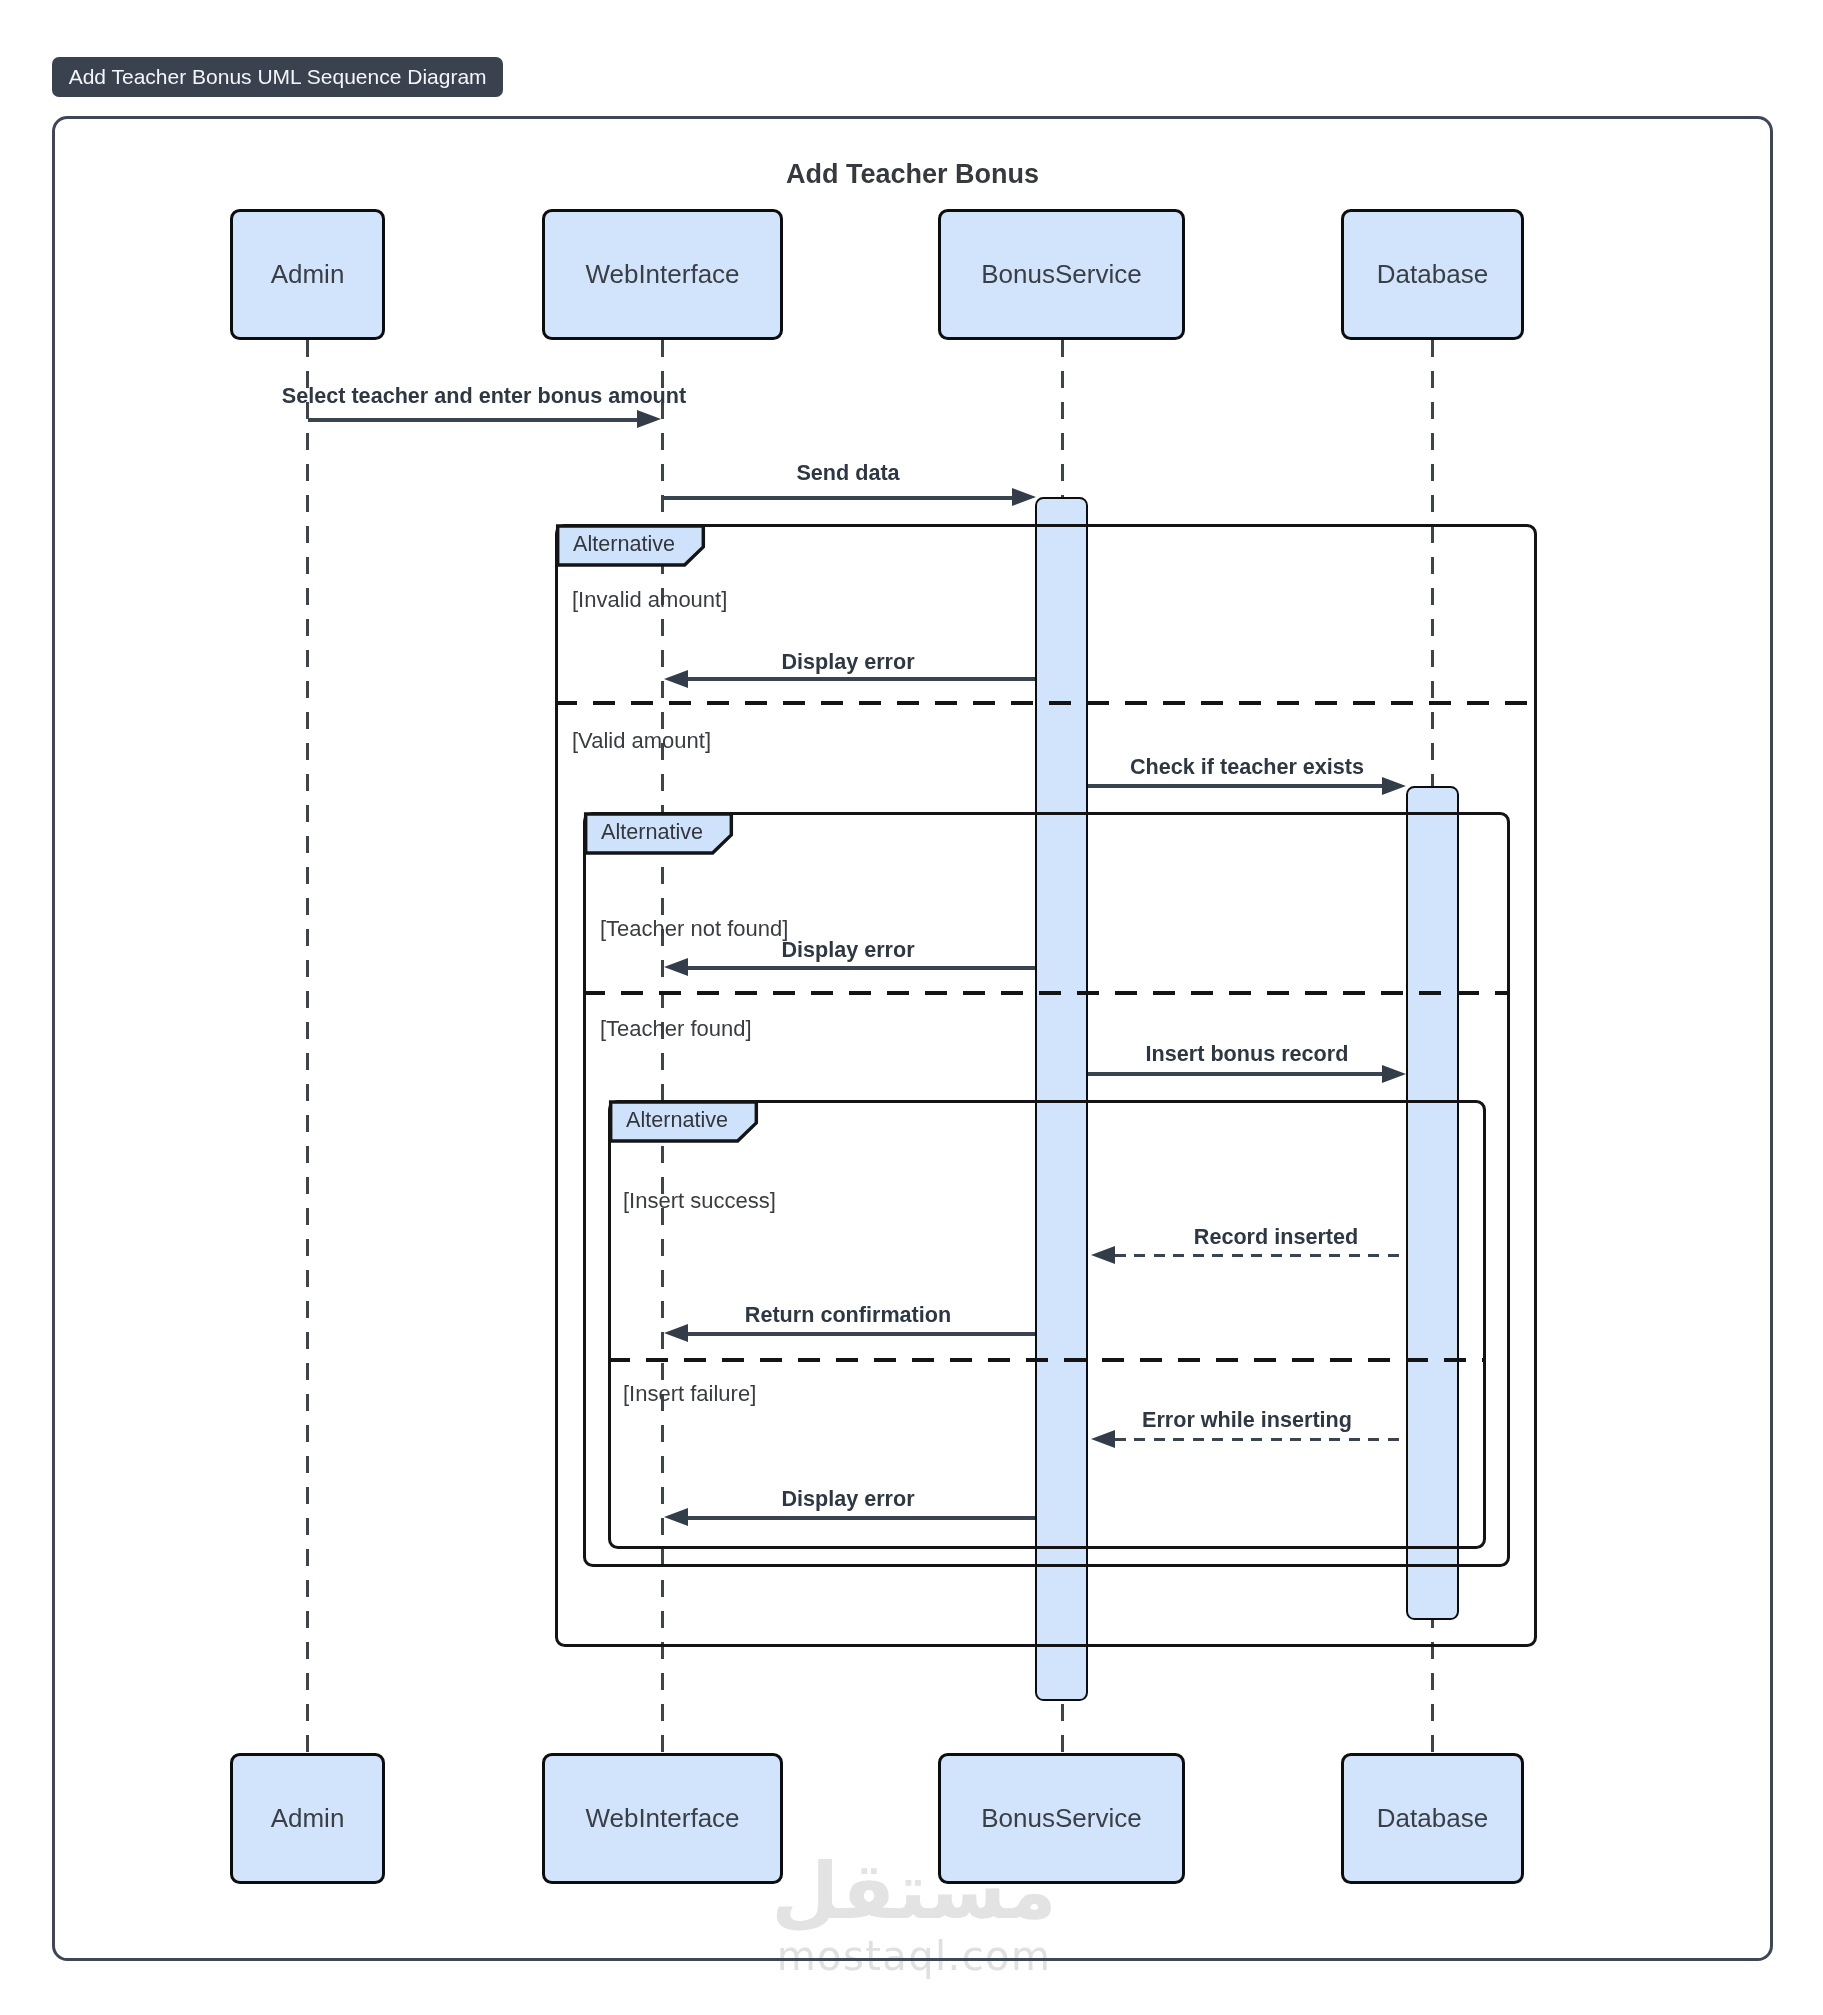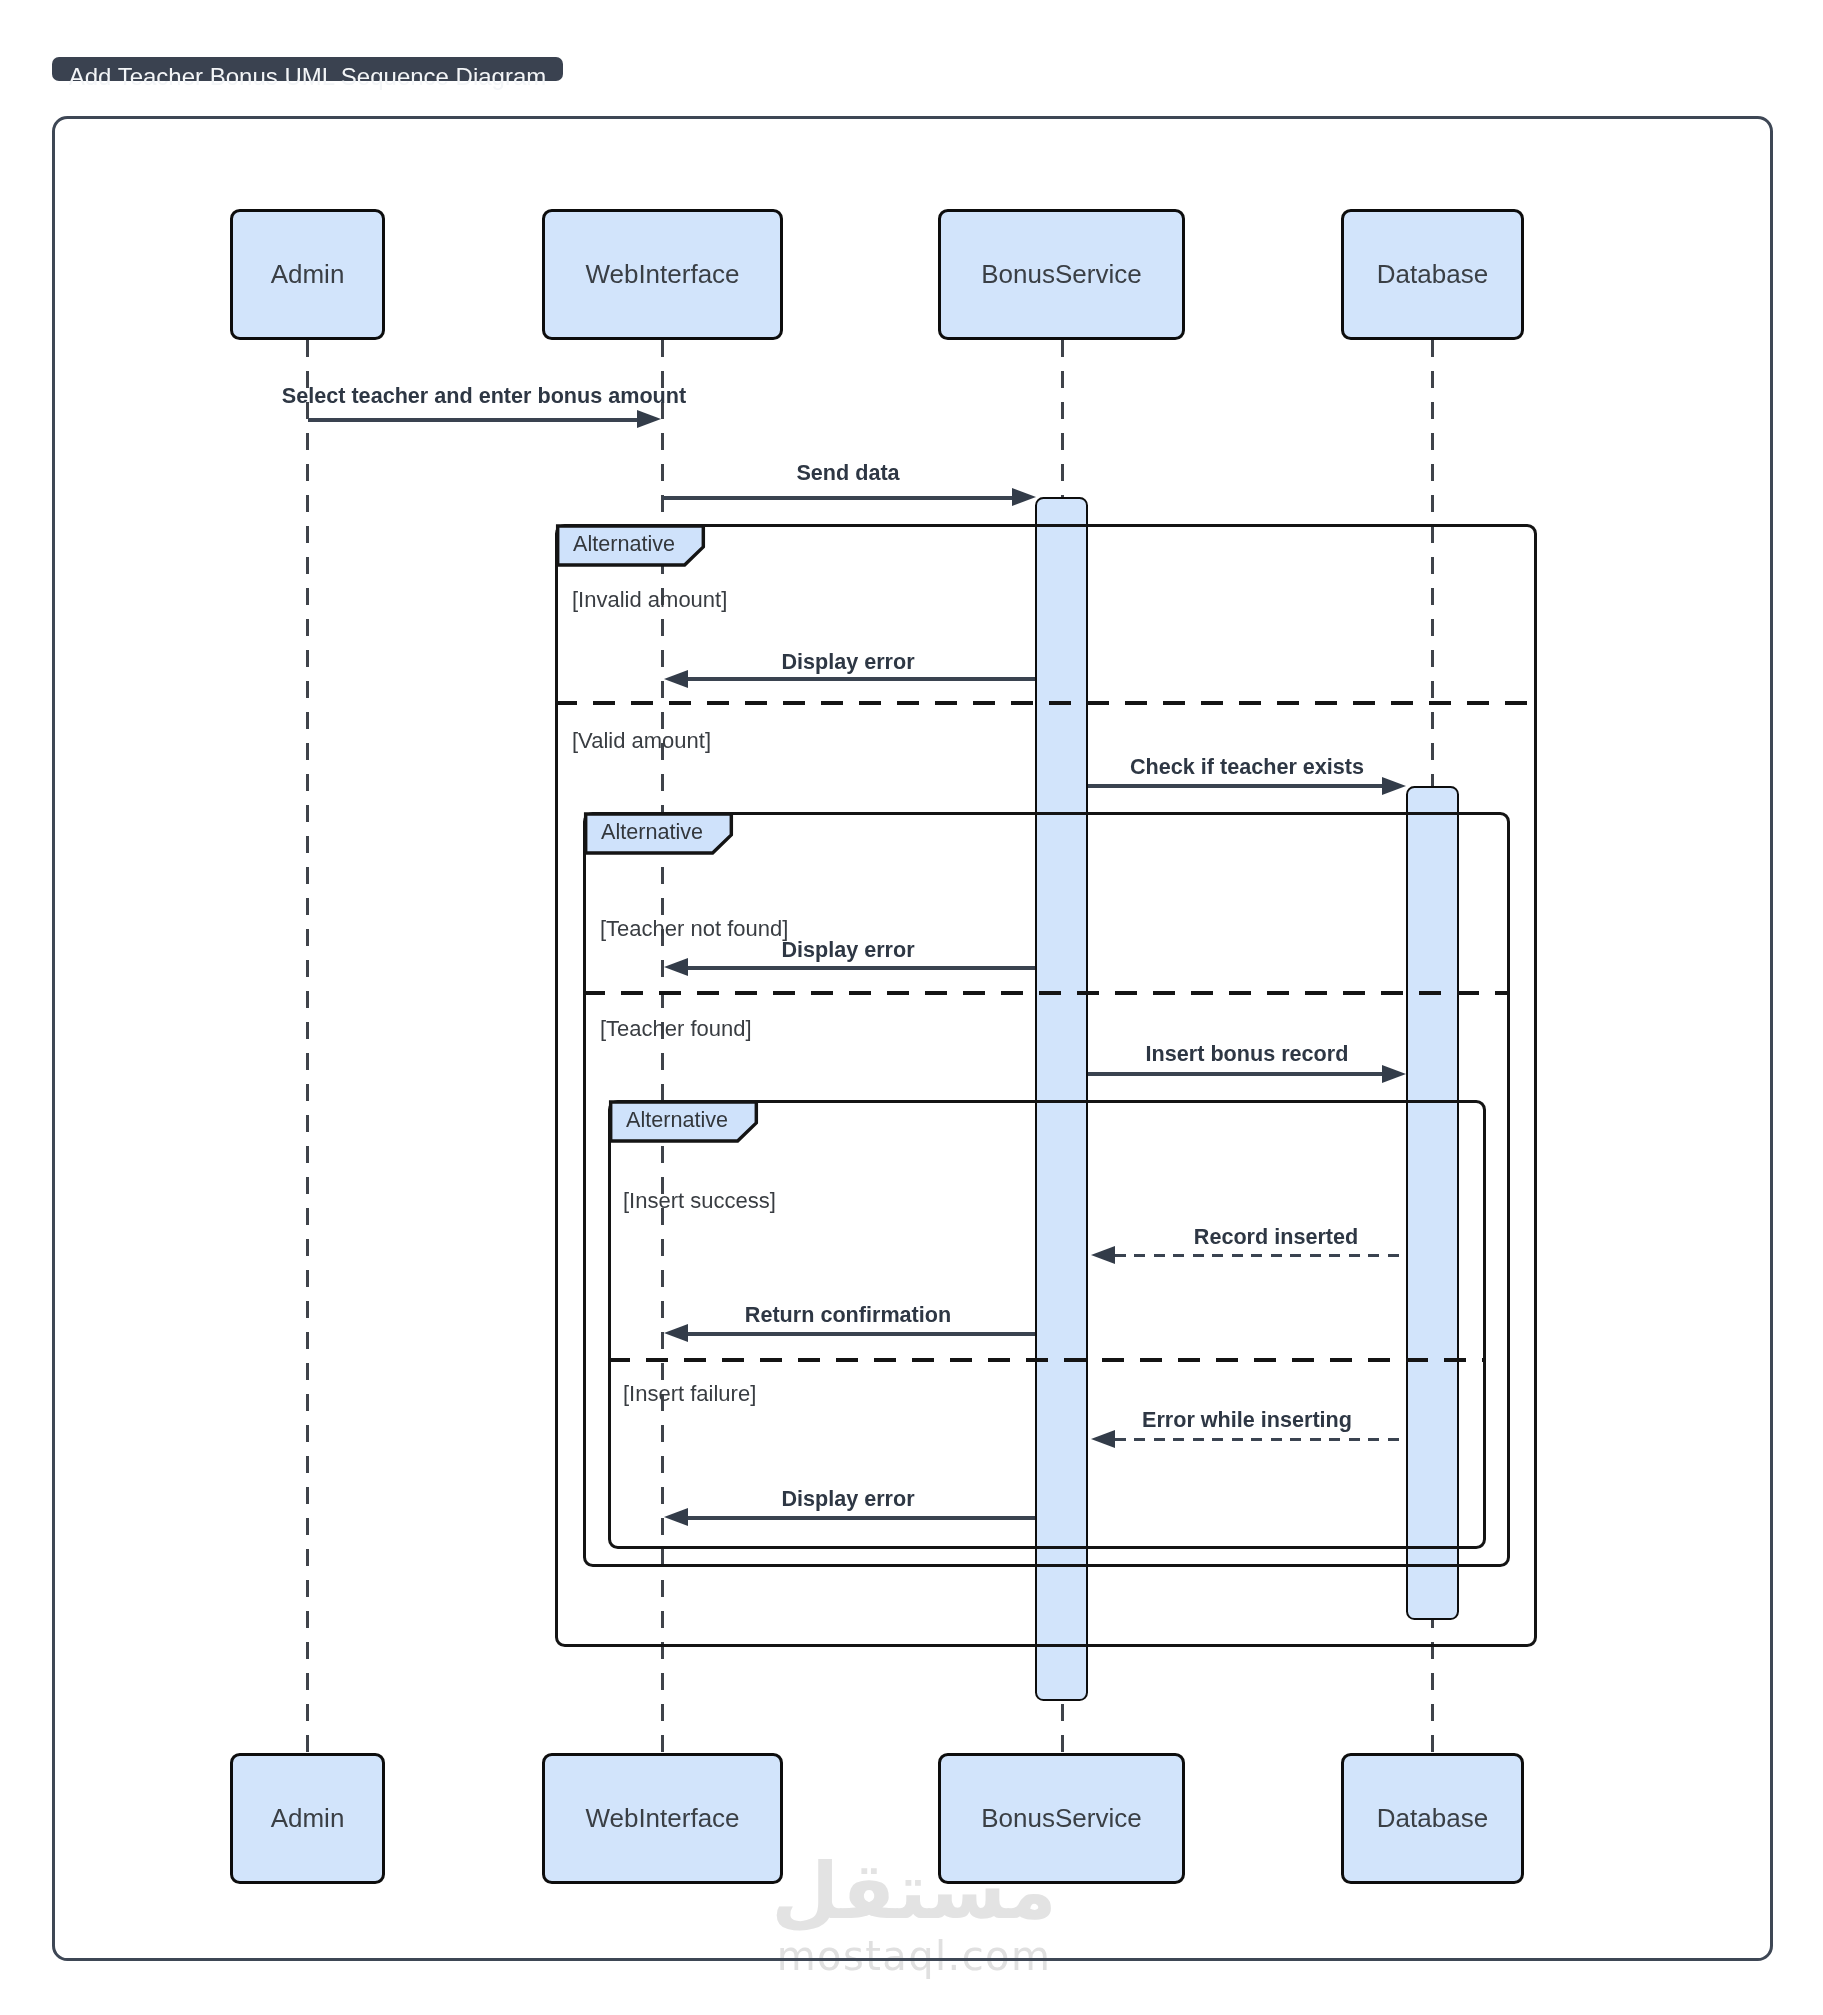--- a/index.html
+++ b/index.html
@@ -2,22 +2,22 @@
 <html style="font-size:11px"><head>
 <meta charset="utf-8">
 <style>
   html,body{margin:0;padding:0;background:#ffffff;}
   #canvas{
     position:relative;width:1824px;height:2015px;background:#ffffff;overflow:hidden;
     font-family:"Liberation Sans",sans-serif;
   }
   
   .badge{
-    position:absolute;left:52px;top:57px;height:24px;line-height:40px;
-    background:#3a4250;color:#f3f5f7;font-size:24px;padding:0 16.7px;border-radius:7px;
+    position:absolute;left:52px;top:57px;height:40px;line-height:40px;
+    background:#3a4250;color:#f3f5f7;font-size:21px;padding:0 16.7px;border-radius:7px;
     white-space:nowrap;
   }
   
   .outer-frame{
     position:absolute;left:52px;top:116px;width:1721px;height:1845px;
     border:3.5px solid #3e4755;border-radius:15.3px;box-sizing:border-box;background:transparent;
   }
   .diagram-title{
     position:absolute;left:52px;top:159px;width:1721px;text-align:center;
     font-size:27px;font-weight:bold;color:#36393d;
@@ -194,16 +194,17 @@
     <span>BonusService</span>
   </div>
   <div class="pbox" style="left:1341px;top:1753px;width:183px;">
     <span>Database</span>
   </div>
 
   <div class="wm-ar">مستقل</div>
   <div class="wm-en">mostaql.com</div>
 
   <div class="outer-frame"></div>
+  <div class="diagram-title">Add Teacher Bonus</div>
   <div class="badge">Add Teacher Bonus UML Sequence Diagram</div>
 
 </div>
 
 
 </body></html>

